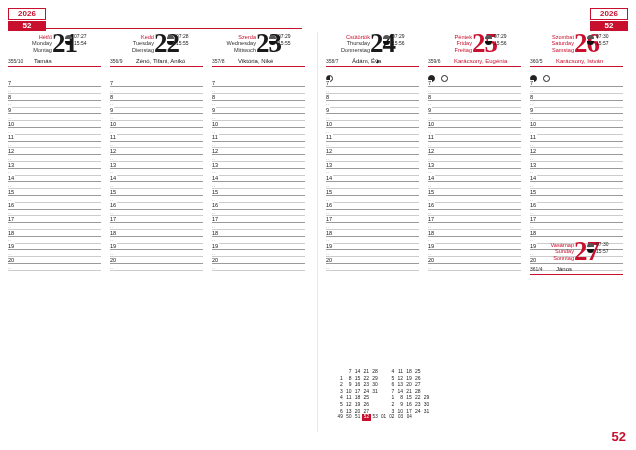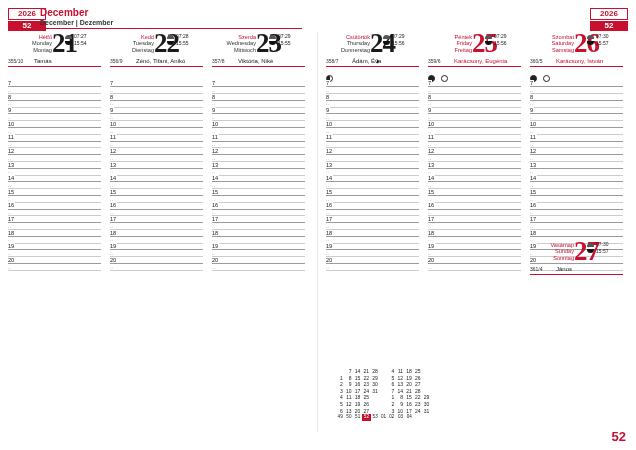--- a/index.html
+++ b/index.html
@@ -92,24 +92,20 @@
 </style>
 </head>
 <body>
 
 <div class="page">
 
   <div class="corner-badge hdr-left">
     <div class="yr">2026</div>
     <div class="wk">52</div>
   </div>
-  <div class="month-title">
-    <div class="m1">December</div>
-    <div class="m2">December | Dezember</div>
-  </div>
   <div class="rule-top"></div>
 
   <div class="corner-badge hdr-right">
     <div class="yr">2026</div>
     <div class="wk">52</div>
   </div>
 
   <div class="gutter"></div>
 
   <div class="spread">

